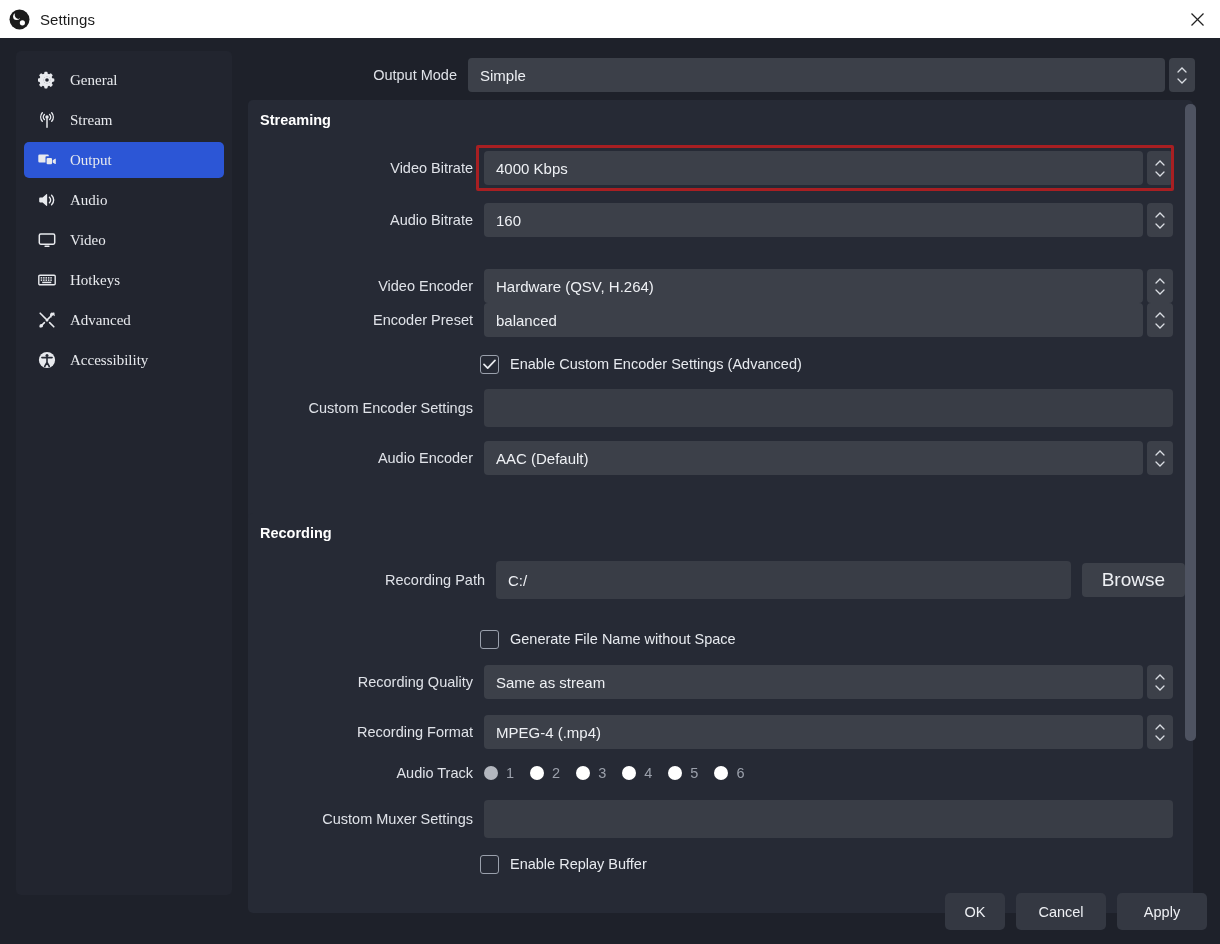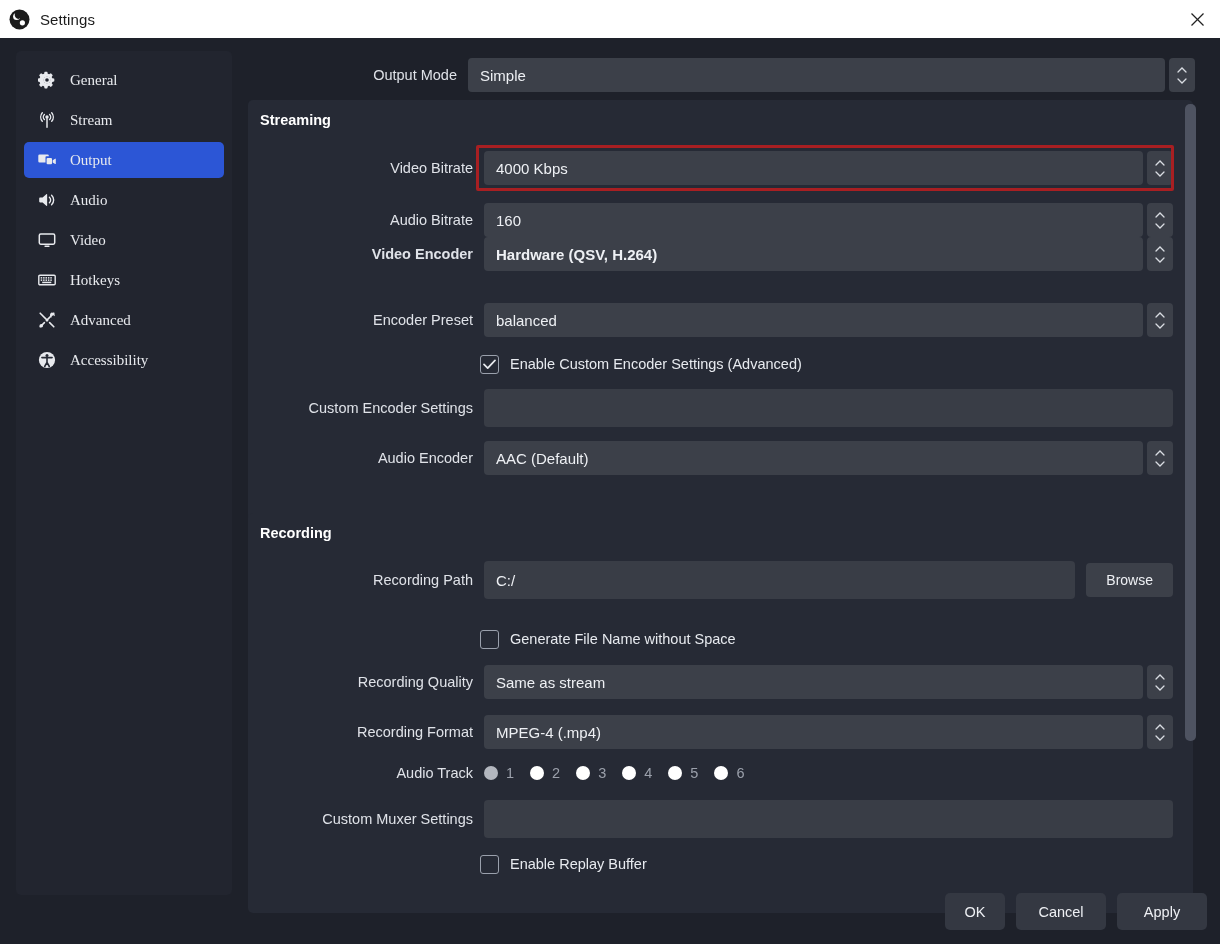--- a/index.html
+++ b/index.html
@@ -192,21 +192,21 @@
 
   
   .browse-btn {
     flex: 0 0 auto;
     height: 34px;
     margin-left: 11px;
     padding: 0 20px;
     background: #3c4049;
     border-radius: 4px;
     display: flex; align-items: center; justify-content: center;
-    font-size: 14px; color: #eef0f4;
+    font-size: 19px; color: #eef0f4;
     cursor: pointer;
   }
 
   
   .highlight-box {
     position: absolute;
     border: 3px solid #a81f22;
     border-radius: 2px;
     pointer-events: none;
   }
@@ -414,21 +414,21 @@
         <span class="spinner">
           <svg width="10" height="6" viewBox="0 0 10 6">
               <path d="M1 5L5 1l4 4" stroke="#d9dce2" stroke-width="1.3" fill="none" stroke-linecap="round"></path>
             </svg>
           <svg width="10" height="6" viewBox="0 0 10 6">
               <path d="M1 1l4 4 4-4" stroke="#d9dce2" stroke-width="1.3" fill="none" stroke-linecap="round"></path>
             </svg>
         </span>
       </div>
 
-      <div class="g-row" style="left:0; top:136px; width:925px;font-weight:bold;">
+      <div class="g-row" style="left:0; top:168px; width:925px;">
         <span class="row-label">Video Encoder</span>
         <span class="field" style="flex:1 1 auto;">Hardware (QSV, H.264)</span>
         <span class="spinner">
           <svg width="10" height="6" viewBox="0 0 10 6">
               <path d="M1 5L5 1l4 4" stroke="#d9dce2" stroke-width="1.3" fill="none" stroke-linecap="round"></path>
             </svg>
           <svg width="10" height="6" viewBox="0 0 10 6">
               <path d="M1 1l4 4 4-4" stroke="#d9dce2" stroke-width="1.3" fill="none" stroke-linecap="round"></path>
             </svg>
         </span>
@@ -471,21 +471,21 @@
           <svg width="10" height="6" viewBox="0 0 10 6">
               <path d="M1 1l4 4 4-4" stroke="#d9dce2" stroke-width="1.3" fill="none" stroke-linecap="round"></path>
             </svg>
         </span>
       </div>
     </div>
 
     <div class="groupbox" id="group-recording">
       <div class="group-title">Recording</div>
 
-      <div class="g-row" style="left:0; top:49px; width:925px;">
+      <div class="g-row" style="left:12px; top:49px; width:925px;">
         <span class="row-label">Recording Path</span>
         <span class="field flat" style="flex:1 1 auto; height:38px;">C:/</span>
         <span class="browse-btn">Browse</span>
       </div>
 
       <div class="checkbox-row" style="left:232px; top:113px;">
         <span class="cbox"></span>
         <span class="cb-label">Generate File Name without Space</span>
       </div>
 

